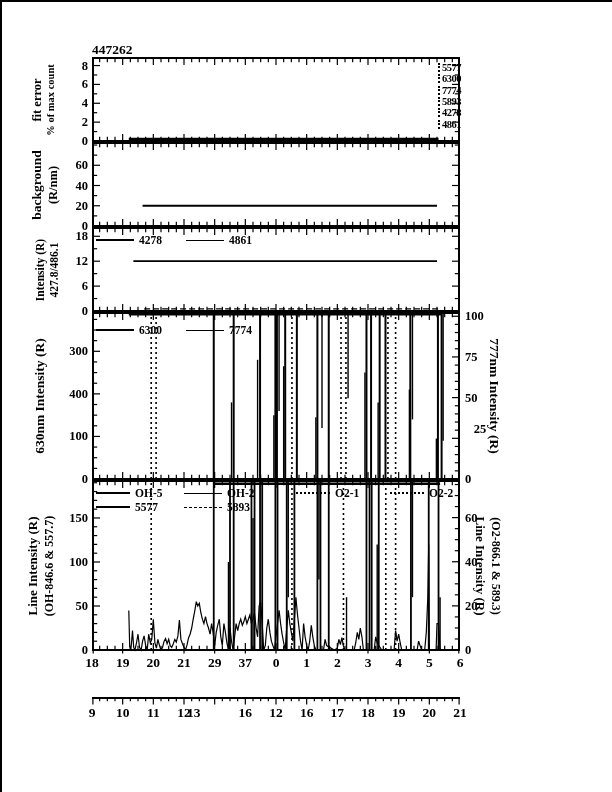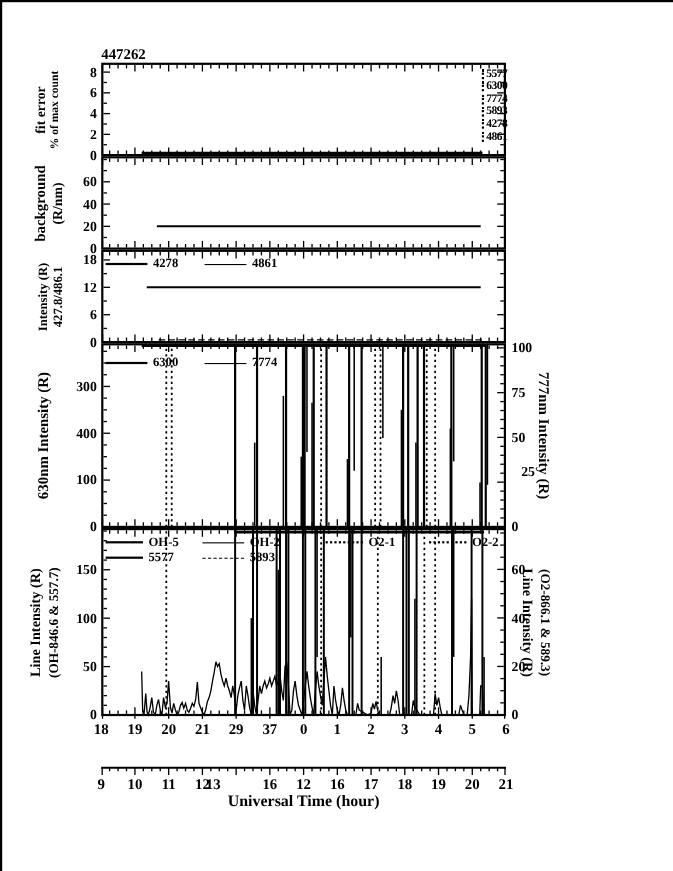--- a/index.html
+++ b/index.html
@@ -116,21 +116,20 @@
     </div>
   <div class="leg-item" style="left:96px;top:500px">
       <span class="samp med" style="width:34px"></span>
       <span class="ltxt">5577</span>
     </div>
   <div class="leg-item" style="left:184px;top:500px">
       <span class="samp dash"></span>
       <span class="ltxt">5893</span>
     </div>
 
-  <div class="axis-title" style="top:721px">Universal Time (hour)</div>
 <svg width="368" height="85" viewBox="0 0 368 85" style="position: absolute; left: 92px; top: 57px; overflow: visible;">
       <rect x="1" y="1" width="366" height="83" fill="none" stroke="#000" stroke-width="2"></rect>
       <g>
         <line x1="1.2" y1="2" x2="1.2" y2="8" stroke="#000" stroke-width="1.2"></line>
         <line x1="1.2" y1="83" x2="1.2" y2="77" stroke="#000" stroke-width="1.2"></line>
         <line x1="7.666666666666666" y1="2" x2="7.666666666666666" y2="5.2" stroke="#000" stroke-width="1.2"></line>
         <line x1="7.666666666666666" y1="83" x2="7.666666666666666" y2="79.8" stroke="#000" stroke-width="1.2"></line>
         <line x1="15.333333333333332" y1="2" x2="15.333333333333332" y2="5.2" stroke="#000" stroke-width="1.2"></line>
         <line x1="15.333333333333332" y1="83" x2="15.333333333333332" y2="79.8" stroke="#000" stroke-width="1.2"></line>
         <line x1="23" y1="2" x2="23" y2="5.2" stroke="#000" stroke-width="1.2"></line>

